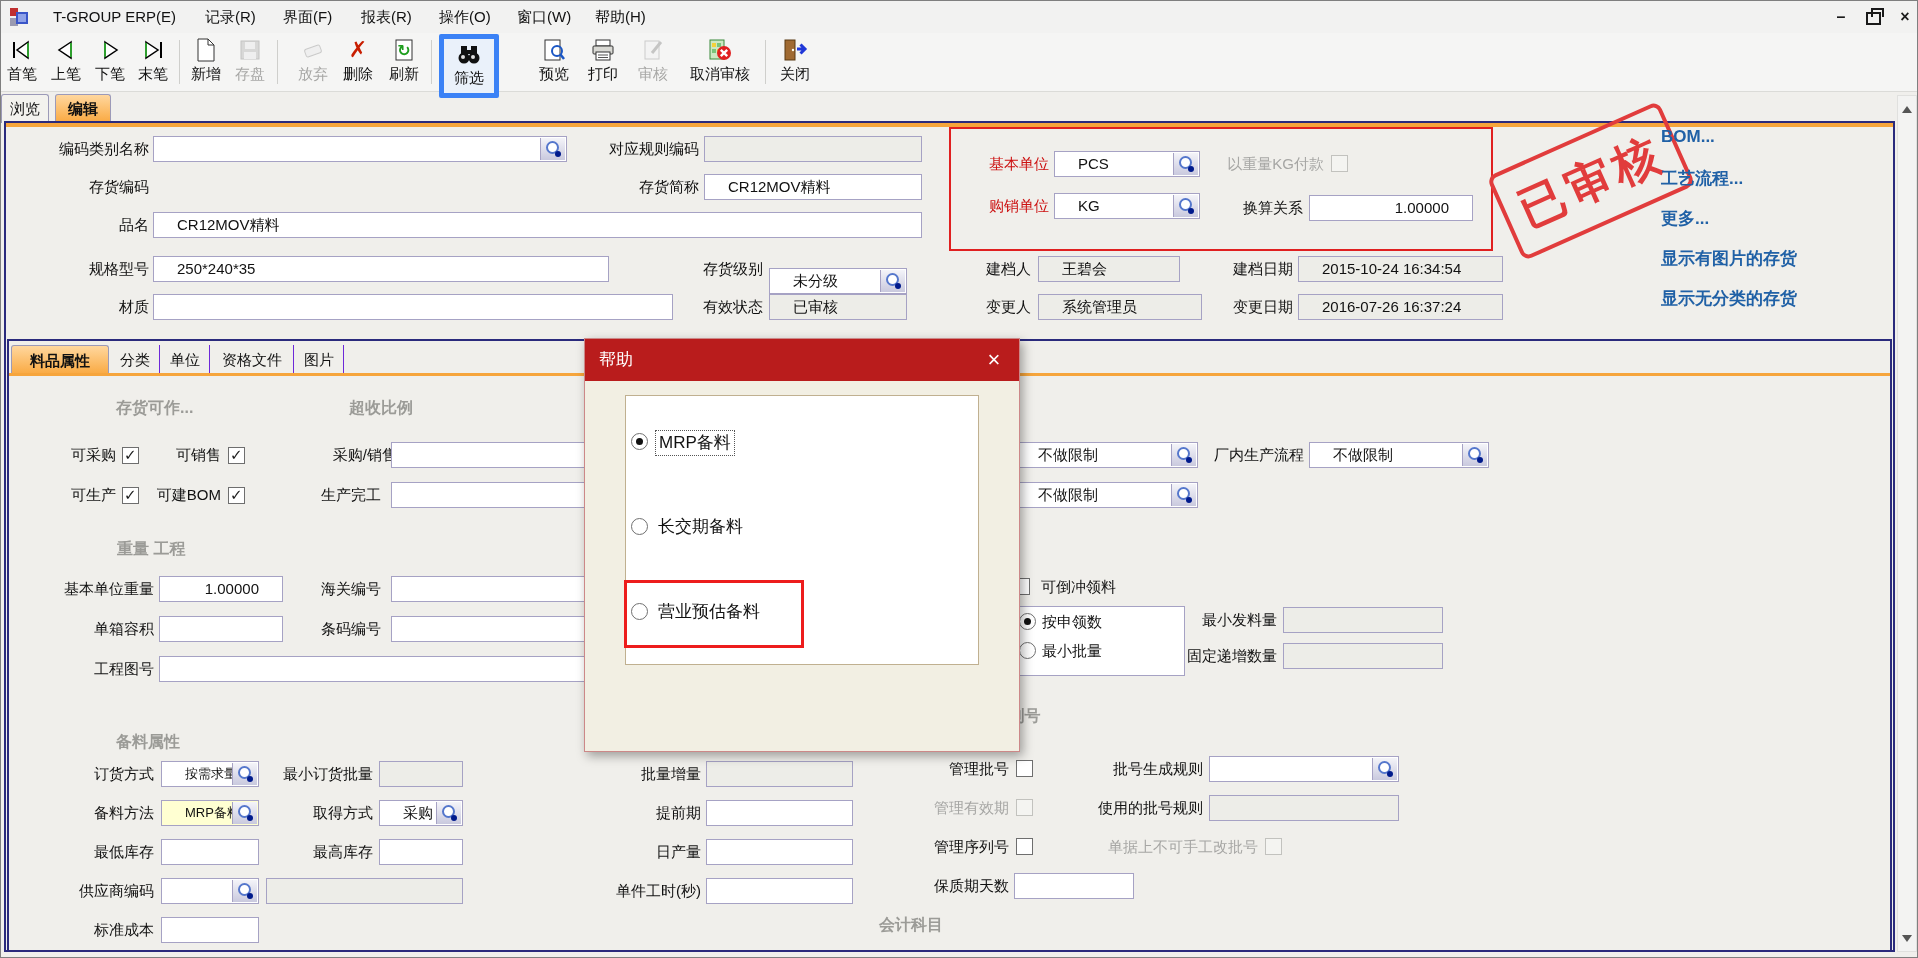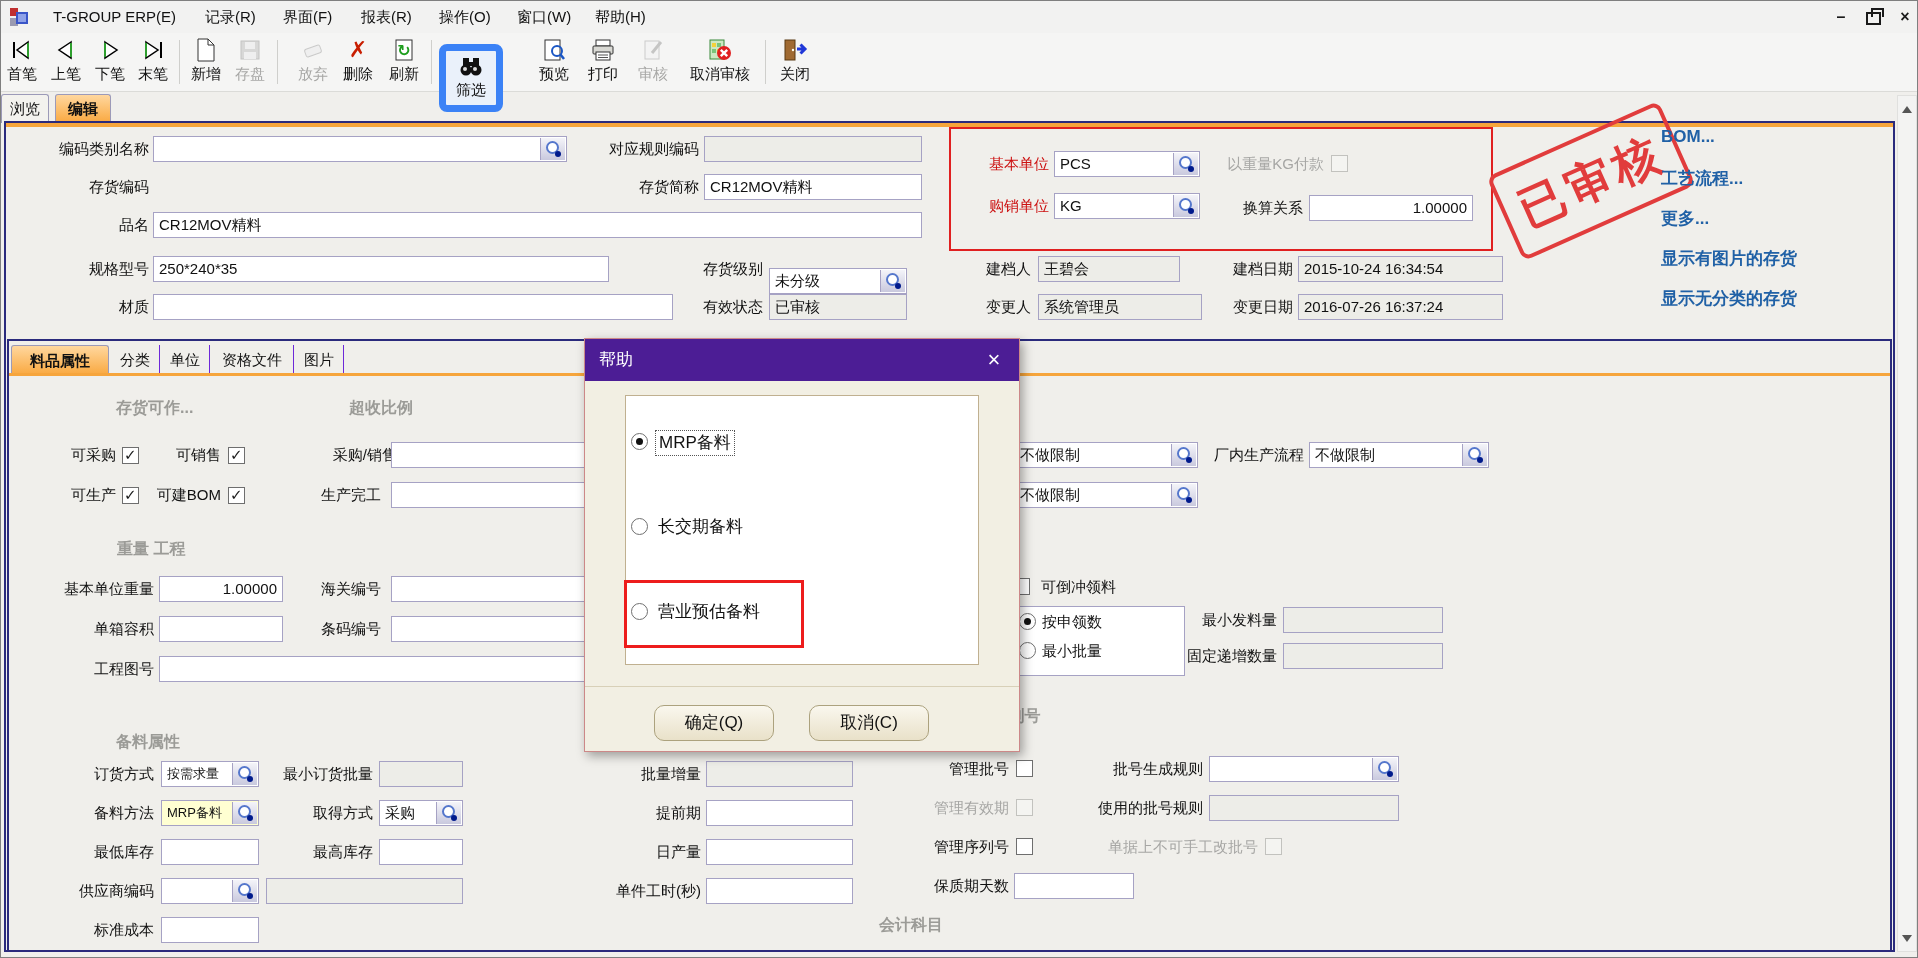--- a/index.html
+++ b/index.html
@@ -13,42 +13,42 @@
   .winctl{position:absolute;top:4px;width:28px;height:24px;text-align:center;line-height:24px;font-size:16px;font-weight:bold;color:#1a1a1a;cursor:default;}
   .resticon{display:inline-block;width:11px;height:9px;border:2px solid #1a1a1a;position:relative;top:3px;background:#F2F2F1;}
   .resticon::before{content:"";position:absolute;left:3px;top:-6px;width:9px;height:7px;border:2px solid #1a1a1a;border-bottom:none;}
   
   .toolbar{position:absolute;left:0;top:32px;right:0;height:58px;background:#F5F5F4;border-bottom:1px solid #DBDBD8;}
   .tbtn{position:absolute;top:2px;height:54px;text-align:center;cursor:default;}
   .tbtn .ic{height:30px;display:flex;align-items:center;justify-content:center;}
   .tbtn .tl{font-size:15px;line-height:17px;white-space:nowrap;}
   .tbtn.dis{color:#A7A7A5;}
   .tbtn.dis .ic{filter:grayscale(1);opacity:.45;}
-  .tbtn.active{border:7px solid #3b82f6;background:#EAF1FA;border-radius:8px;top:11px;}
+  .tbtn.active{border:5px solid #3b82f6;background:#EAF1FA;border-radius:2px;top:1px;}
   .tsep{position:absolute;top:7px;width:1px;height:44px;background:#CFCFCC;}
   .gx{font-size:22px;font-weight:bold;color:#C81E00;line-height:22px;}
   
   .tab{position:absolute;top:93px;height:28px;line-height:28px;text-align:center;font-size:15px;
        border:1px solid #9C9AB8;border-bottom:none;background:#F3F2EE;border-radius:3px 3px 0 0;cursor:default;}
   .tab.sel{background:linear-gradient(#FFD79E,#F9A83F);font-weight:bold;}
   
   .panel{position:absolute;left:3px;top:120px;width:1891px;height:831px;border:2px solid #2A2A7C;background:#F0EFEB;box-sizing:border-box;}
   .orangeline{position:absolute;left:5px;top:122px;width:1887px;height:4px;background:#F6A53C;}
   .panel2{position:absolute;left:6px;top:338px;width:1885px;height:611px;border:2px solid #2A2A7C;border-bottom:none;box-sizing:border-box;}
   .orangeline2{position:absolute;left:8px;top:372px;width:1881px;height:3px;background:#F6A53C;}
   .stab{position:absolute;top:344px;height:29px;line-height:29px;text-align:center;font-size:15px;background:#F0EFEB;border-right:1px solid #6d28d9;cursor:default;}
   .stab.sel{background:linear-gradient(#FFD79E,#F9A83F);font-weight:bold;border:1px solid #9C9AB8;border-bottom:none;border-radius:3px 3px 0 0;}
   
   .lbl{position:absolute;height:26px;line-height:26px;font-size:15px;text-align:right;white-space:nowrap;}
   .lbl.l{text-align:left;}
   .lbl.red{color:#CC1111;}
   .lbl.dim{color:#A6A6A4;}
   .sec{position:absolute;font-size:16px;font-weight:bold;color:#9B9B97;white-space:nowrap;}
   .fld{position:absolute;height:26px;background:#fff;border:1px solid #A6A2C4;box-sizing:border-box;}
-  .fld .v{display:block;padding:0 5px;line-height:24px;font-size:15px;white-space:nowrap;overflow:hidden;}
+  .fld .v{display:block;padding:0 23px;line-height:24px;font-size:15px;white-space:nowrap;overflow:hidden;}
   .fld.num .v{text-align:right;}
   .fld.gray{background:#EDEDE8;}
   .fld.yellow{background:#FFFFD2;}
   .fld.lkp .v{padding-right:28px;}
   .lk{position:absolute;right:1px;top:1px;width:24px;height:22px;background:linear-gradient(#F4F4F9,#C9C9DE);border-left:1px solid #A6A2C4;}
   .lk::before{content:"";position:absolute;left:5px;top:3px;width:9px;height:9px;border:2px solid #5577CC;border-radius:50%;background:#fff;}
   .lk::after{content:"";position:absolute;left:14px;top:13px;width:6px;height:6px;background:#001A8C;border-radius:50%;}
   .cb{position:absolute;width:17px;height:17px;background:#fff;border:1px solid #6E6E6E;box-sizing:border-box;}
   .cb.on::after{content:"✓";position:absolute;left:1px;top:-2px;font-size:15px;font-weight:bold;color:#1a1a1a;}
   .cb.dis{border-color:#C2C2BE;background:#F4F4F1;}
@@ -61,21 +61,21 @@
          color:#E13C3C;font-size:46px;font-weight:bold;line-height:84px;text-align:center;letter-spacing:5px;
          transform:rotate(-24deg);}
   .link{position:absolute;left:1660px;color:#2061A6;font-weight:bold;font-size:17px;cursor:pointer;white-space:nowrap;}
   .vscroll{position:absolute;left:1896px;top:94px;width:20px;height:857px;background:#F3F3F2;border:1px solid #E0E0DE;box-sizing:border-box;}
   .sbox{position:absolute;left:0;width:18px;height:22px;display:flex;align-items:center;justify-content:center;}
   .sarrow{width:0;height:0;border-left:5px solid transparent;border-right:5px solid transparent;}
   .sarrow.up{border-bottom:7px solid #555;}
   .sarrow.down{border-top:7px solid #555;}
   
   .dialog{position:absolute;left:583px;top:337px;width:434px;height:412px;background:#F2EFE3;border:1px solid #C88;box-shadow:3px 4px 10px rgba(0,0,0,.35);z-index:50;}
-  .dtitle{position:absolute;left:0;top:0;right:0;height:42px;background:#4c1d95;padding-left:44px;}
+  .dtitle{position:absolute;left:0;top:0;right:0;height:42px;background:#b91c1c;padding-left:44px;}
   .dtitle .t{position:absolute;left:14px;top:0;line-height:42px;color:#fff;font-size:17px;}
   .dclose{position:absolute;right:10px;top:6px;width:30px;height:30px;color:#fff;font-size:22px;line-height:30px;text-align:center;cursor:pointer;}
   .dbox{position:absolute;left:40px;top:56px;width:352px;height:268px;background:#fff;border:1px solid #C0B090;}
   .dopt-label{position:absolute;font-size:17px;line-height:24px;white-space:nowrap;}
   .dopt-label.focus{border:1px dotted #555;padding:0 3px;}
   .redhl{position:absolute;left:39px;top:241px;width:174px;height:62px;border:3px solid #ED1C1C;}
   .dfoot{position:absolute;left:0;right:0;top:347px;height:65px;border-top:1px solid #D8D0B8;}
   .dbtn{position:absolute;top:18px;width:120px;height:36px;background:linear-gradient(#FAF7EE,#E9E1C9);border:1px solid #ACA27E;border-radius:10px;
         font-size:17px;line-height:34px;text-align:center;cursor:pointer;box-sizing:border-box;}
   svg{display:block;}
@@ -531,19 +531,15 @@
       <span class="dclose">×</span>
     </div>
     <div class="dbox"></div>
     <div class="rd on" style="left:46px;top:94px"></div>
     <div class="dopt-label focus" style="left:70px;top:91px">MRP备料</div>
     <div class="rd" style="left:46px;top:179px"></div>
     <div class="dopt-label" style="left:73px;top:176px">长交期备料</div>
     <div class="redhl"></div>
     <div class="rd" style="left:46px;top:264px"></div>
     <div class="dopt-label" style="left:73px;top:261px">营业预估备料</div>
-    <div class="dfoot">
-      <div class="dbtn" style="left:69px">确定(Q)</div>
-      <div class="dbtn" style="left:224px">取消(C)</div>
-    </div>
   </div>
 
 </div>
 
 </body></html>

